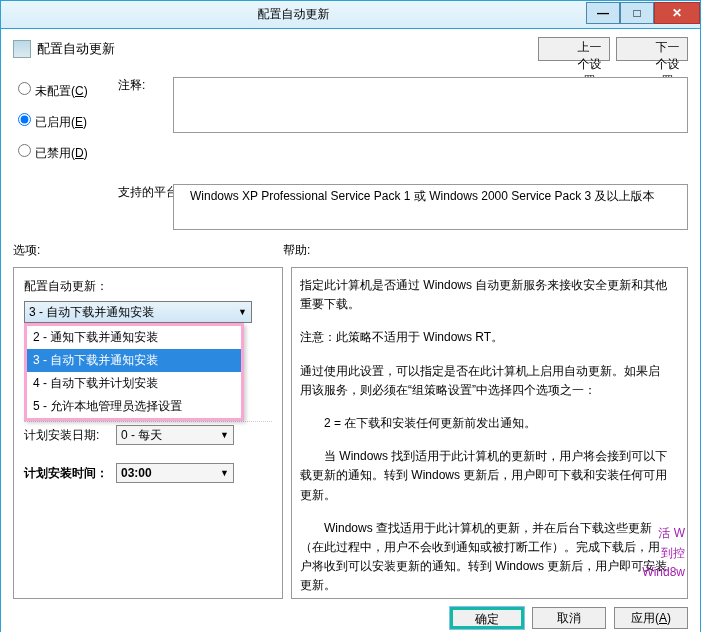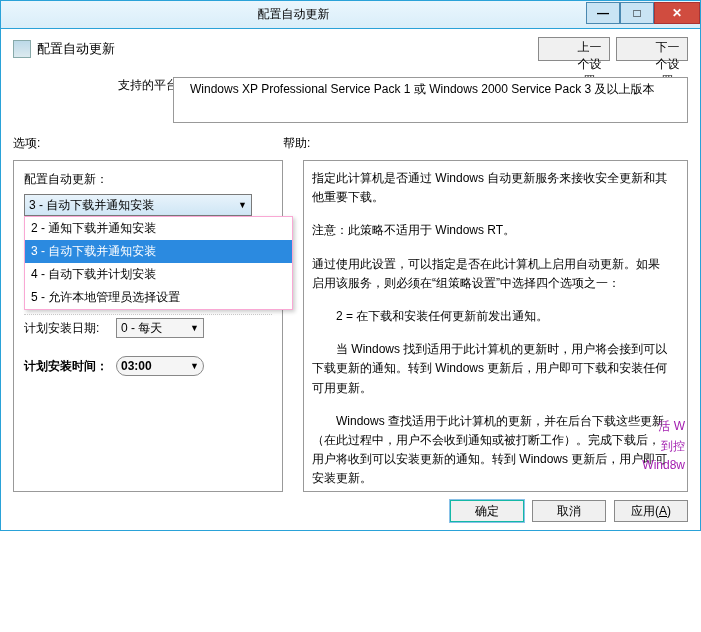--- a/index.html
+++ b/index.html
@@ -18,38 +18,38 @@
   .row { display: flex; align-items: flex-start; margin-bottom: 4px; }
   .leftcol { width: 105px; padding-top: 2px; }
   .radiolist { margin-bottom: 8px; }
   .radiolist label { display: block; margin-bottom: 10px; cursor: pointer; }
   .radiolist input { margin-right: 4px; }
   .radiolist u { text-decoration: underline; }
   .notebox { flex: 1; height: 56px; border: 1px solid #999; overflow-y: scroll; background: #fff; padding: 2px; }
   .platbox { flex: 1; height: 46px; border: 1px solid #999; overflow-y: scroll; background: #fff; padding: 2px 16px; line-height: 1.5; }
   .row2 { display: flex; margin-top: 12px; margin-bottom: 8px;}
   .opthdr { width: 270px; }
-  .panels { display: flex; gap: 20px; padding: 0 12px; }
+  .panels { display: flex; gap: 8px; padding: 0 12px; }
   .pane { border: 1px solid #999; height: 332px; background: #fff; position: relative; }
   .pane.left { width: 270px; padding: 10px; }
   .pane.right { flex: 1; padding: 8px 4px 8px 8px; overflow-y: scroll; line-height: 1.6; }
   .combo-wrap { position: relative; margin-top: 6px; }
   .combo { width: 228px; height: 22px; border: 1px solid #7a7a7a; background: linear-gradient(#e8f3fb,#cfe6f5); padding: 2px 4px; display: flex; align-items: center; justify-content: space-between; cursor: pointer; }
   .combo .arrow { font-size: 9px; }
-  .dropdown { position: absolute; top: 22px; left: 0; width: 269px; border: 1px solid #f9a8d4; background: #fff; z-index: 10; box-shadow: 2px 2px 4px rgba(0,0,0,.2); }
+  .dropdown { position: absolute; top: 22px; left: 0; width: 220px; border: 3px solid #f9a8d4; background: #fff; z-index: 10; box-shadow: 2px 2px 4px rgba(0,0,0,.2); }
   .dropdown .opt { padding: 3px 6px; cursor: pointer; }
   .dropdown .opt.sel { background: #2b8ae0; color: #fff; }
   .hiddenrow { display: flex; align-items: center; margin-top: 20px; }
   .hiddenrow .lbl2 { width: 84px; }
-  .smcombo { width: 88px; height: 20px; border: 1px solid #888; background: #f5f5f5; display: flex; align-items:center; justify-content: space-between; padding: 0 4px; cursor: pointer;}
+  .smcombo { width: 118px; height: 20px; border: 1px solid #888; background: #f5f5f5; display: flex; align-items:center; justify-content: space-between; padding: 0 4px; cursor: pointer;}
   .help p { margin: 0 12px 14px 0; }
   .help .indent { text-indent: 2em; }
   .footer { display: flex; justify-content: flex-end; padding: 8px 12px; gap: 8px; border-top: 0; }
   .btn { width: 74px; height: 22px; border: 1px solid #8a8a8a; background: #f0f0f0; cursor: pointer; }
-  .btn.primary { border: 1px solid #14b8a6; outline: 1px solid #8ac1e8; }
+  .btn.primary { border: 3px solid #14b8a6; outline: 1px solid #8ac1e8; }
   .watermark { position: absolute; right: 2px; bottom: 18px; color: #a21caf; font-size: 16px; text-align: right; line-height: 1.2; pointer-events:none;}
 </style>
 </head>
 <body>
 
 <div class="window">
   <div class="titlebar">
     <span class="title">配置自动更新</span>
     <div class="winbtns">
       <div class="winbtn">—</div>
@@ -59,20 +59,35 @@
   </div>
 
   <div class="content">
     <div class="hdrrow">
       <div class="hdricon"></div>
       <div class="hdrtitle">配置自动更新</div>
       <button class="navbtn"><span>上一个设置(P)</span></button>
       <button class="navbtn"><span>下一个设置(N)</span></button>
     </div>
 
+    <div class="row">
+      <div class="leftcol radiolist">
+        <label>
+          <input type="radio" name="st" style=""><span>未配置(<u>C</u>)</span>
+        </label>
+        <label>
+          <input type="radio" name="st" checked="" style=""><span>已启用(<u>E</u>)</span>
+        </label>
+        <label>
+          <input type="radio" name="st" style=""><span>已禁用(<u>D</u>)</span>
+        </label>
+      </div>
+      <div style="width:55px;">注释:</div>
+      <div class="notebox"></div>
+    </div>
 
     <div class="row">
       <div class="leftcol"></div>
       <div style="width:55px; white-space:nowrap;">支持的平台:</div>
       <div class="platbox">Windows XP Professional Service Pack 1 或 Windows 2000 Service Pack 3 及以上版本</div>
     </div>
 
     <div class="row2">
       <div class="opthdr">选项:</div>
       <div>帮助:</div>
@@ -100,21 +115,21 @@
       <div class="hiddenrow" style="border-top:1px dotted #ccc;padding-top:3px;">
         <div class="lbl2" style="white-space:nowrap;">计划安装日期:</div>
         <div class="smcombo" style="margin-left:8px;">
           <span>0 - 每天</span>
             <span style="font-size:9px;">▼</span>
         </div>
       </div>
 
       <div class="hiddenrow" style="margin-top:18px;font-weight:bold;">
         <div class="lbl2" style="white-space:nowrap;">计划安装时间：</div>
-        <div class="smcombo" style="margin-left:8px;border-radius:10px;">
+        <div class="smcombo" style="margin-left:8px;">
           <span>03:00</span>
             <span style="font-size:9px;">▼</span>
         </div>
       </div>
     </div>
 
     <div class="pane right help">
       <p>指定此计算机是否通过 Windows 自动更新服务来接收安全更新和其他重要下载。</p>
       <p>注意：此策略不适用于 Windows RT。</p>
       <p>通过使用此设置，可以指定是否在此计算机上启用自动更新。如果启用该服务，则必须在“组策略设置”中选择四个选项之一：</p>

